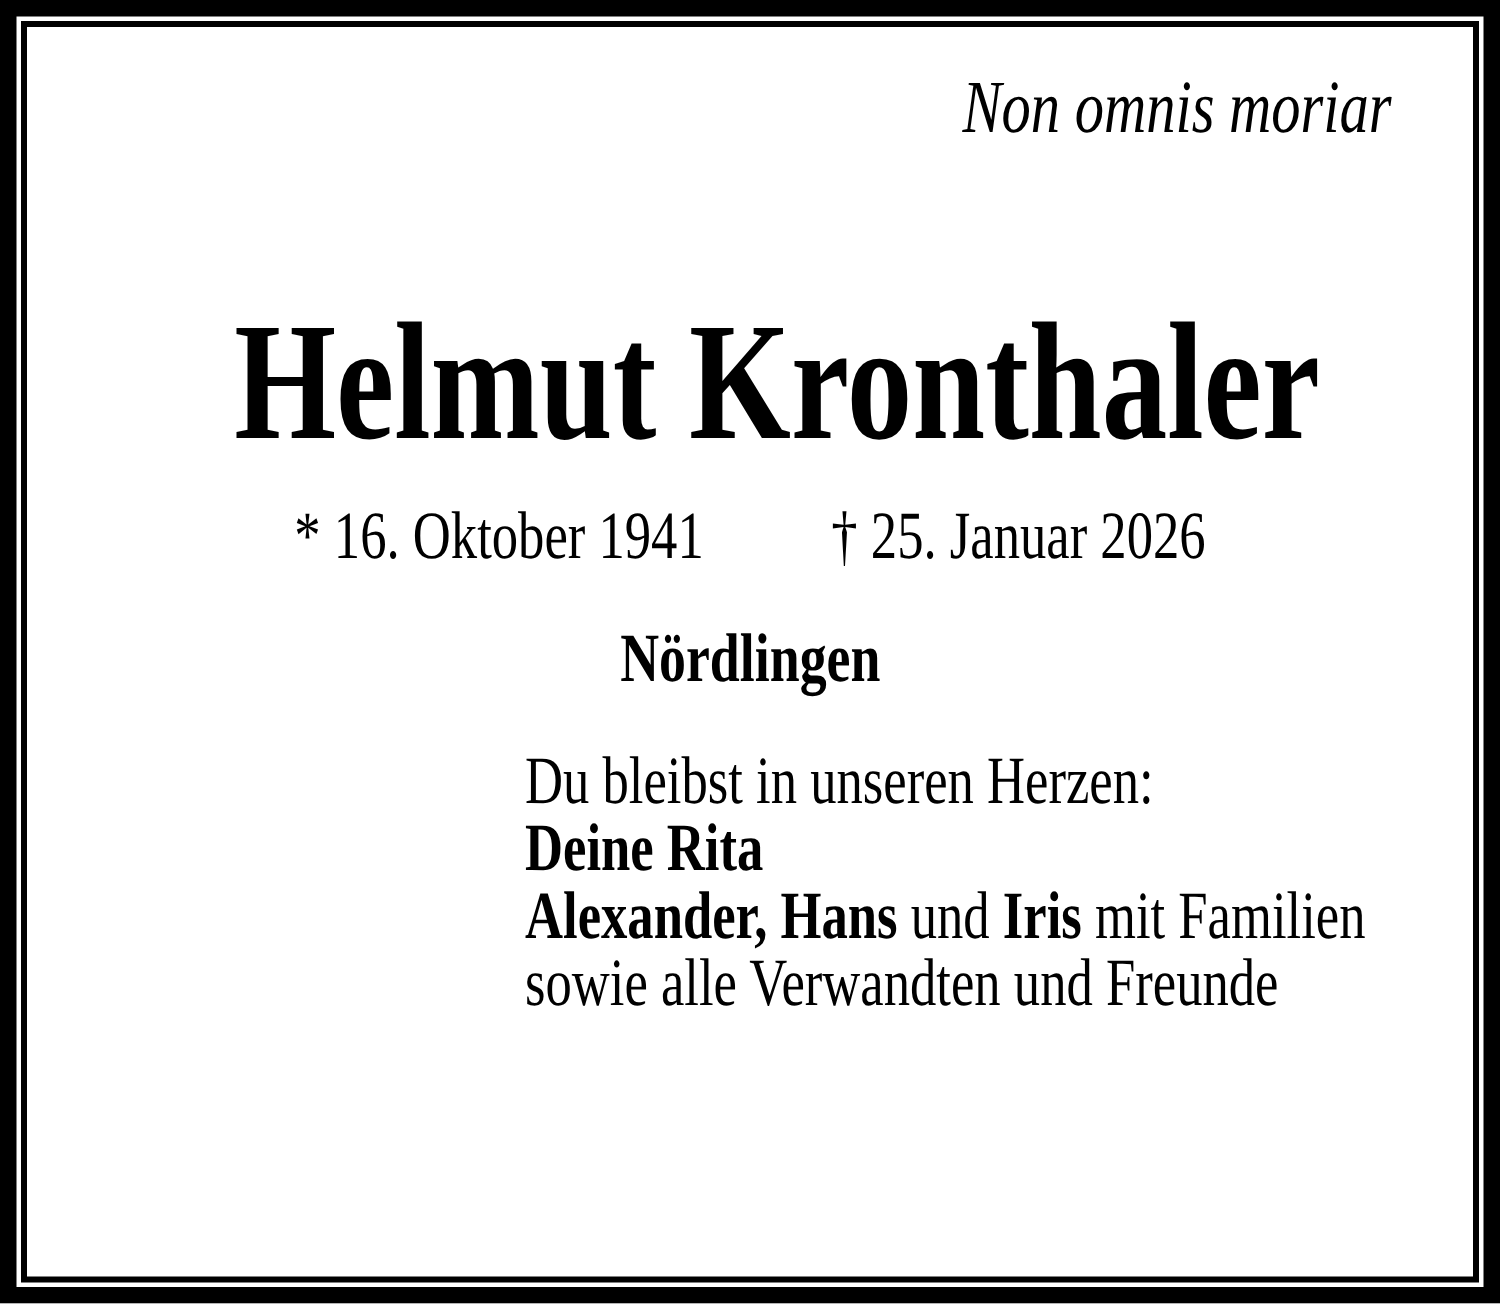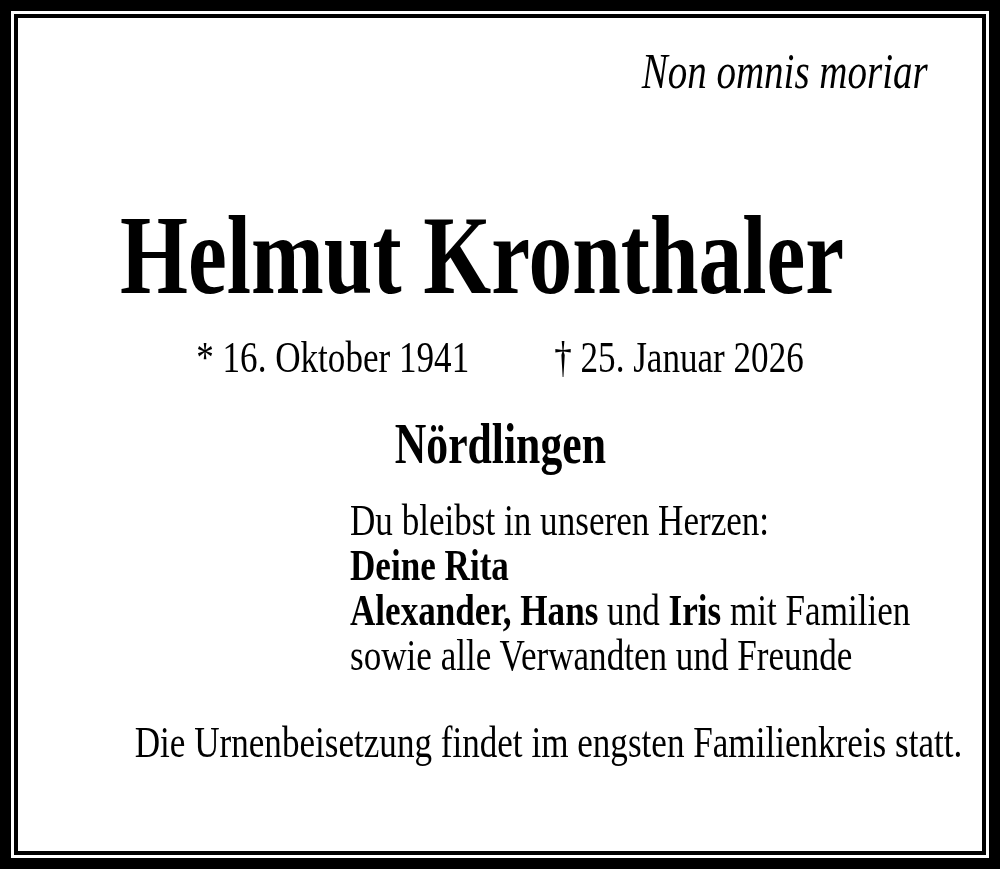--- a/index.html
+++ b/index.html
@@ -44,41 +44,41 @@
   }
   .intro-row {
     position: absolute;
     top: 116px; left: 37px;
     font-size: 45px;
     line-height: 1;
   }
   .name-row {
     position: absolute;
     top: 181px; left: 0; right: 0;
-    text-align: left;
+    text-align: right;
     font-size: 112px;
     font-weight: bold;
     line-height: 1;
   }
   .dates-row {
     position: absolute;
     top: 317px; left: 0; right: 0;
     display: flex;
     justify-content: center;
     gap: 109px;
     font-size: 45px;
     line-height: 1;
     transform: scaleX(0.78);
     transform-origin: 50% 50%;
   }
   .city-row {
     position: absolute;
     top: 398px; left: 0; right: 0;
     text-align: center;
-    font-size: 56px;
+    font-size: 46px;
     font-weight: bold;
     line-height: 1;
   }
   .family-block {
     position: absolute;
     top: 480px; left: 332px;
     font-size: 45px;
   }
   .family-block .fline { line-height: 45px; }
   .closing-block {
@@ -123,19 +123,16 @@
       </div>
       <div class="fline">
         <span class="cond o-left"><span class="b">Alexander, Hans</span><span> und </span><span class="b">Iris</span><span> mit Familien</span></span>
       </div>
       <div class="fline">
         <span class="cond o-left">sowie alle Verwandten und Freunde</span>
       </div>
     </div>
 
     <div class="closing-block">
-      <div class="cline">
-        <span class="cond o-center">Die Urnenbeisetzung findet im engsten Familienkreis statt.</span>
-      </div>
     </div>
 
   </div>
 </div>
 
 </body></html>

